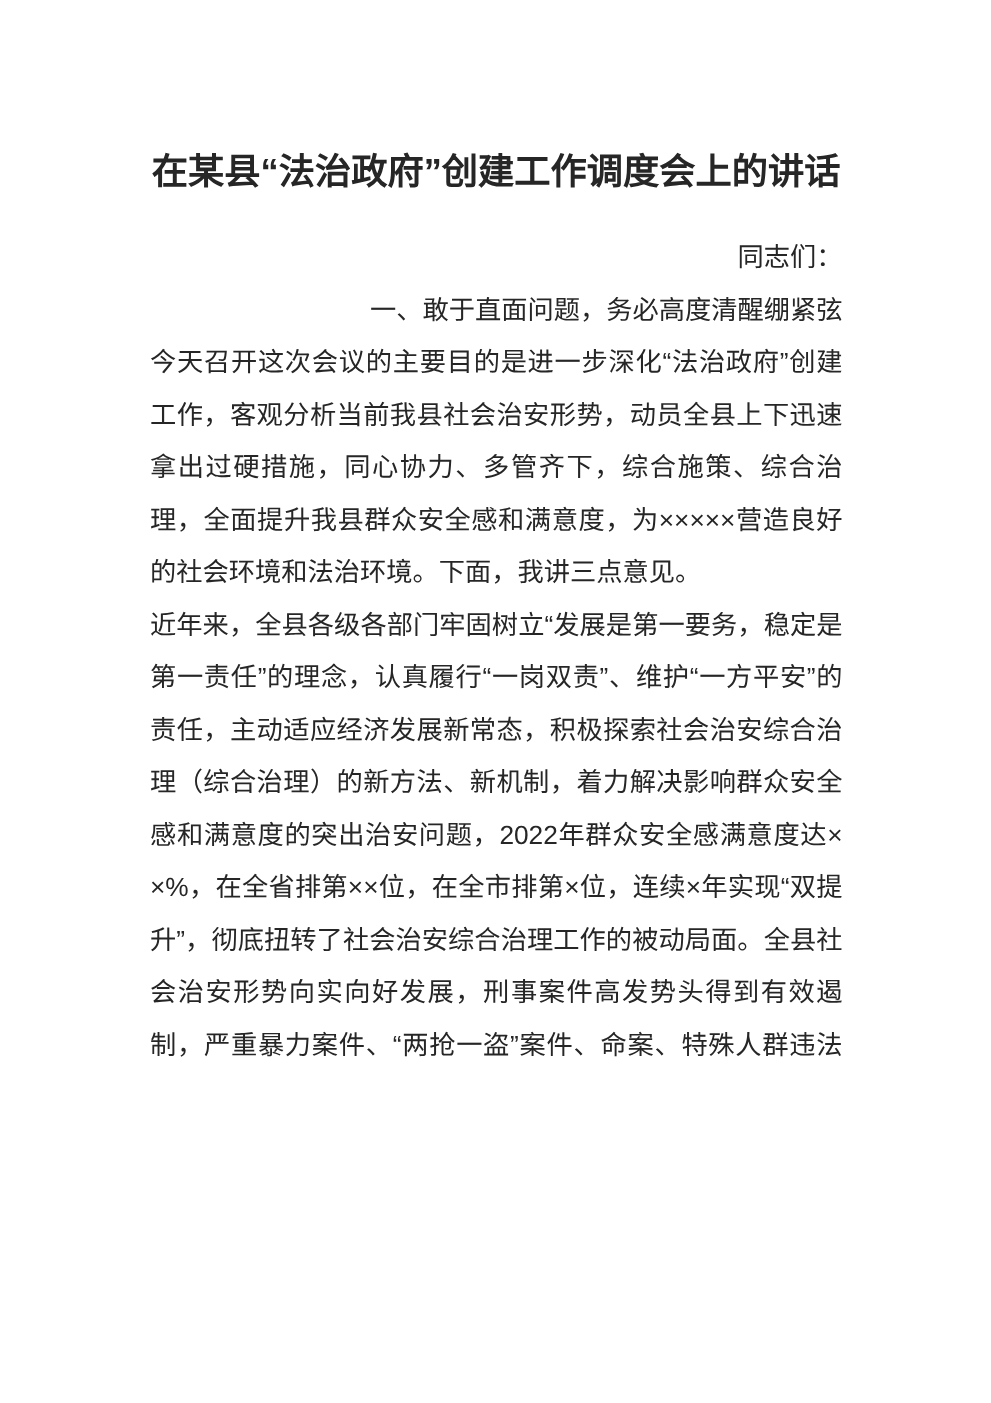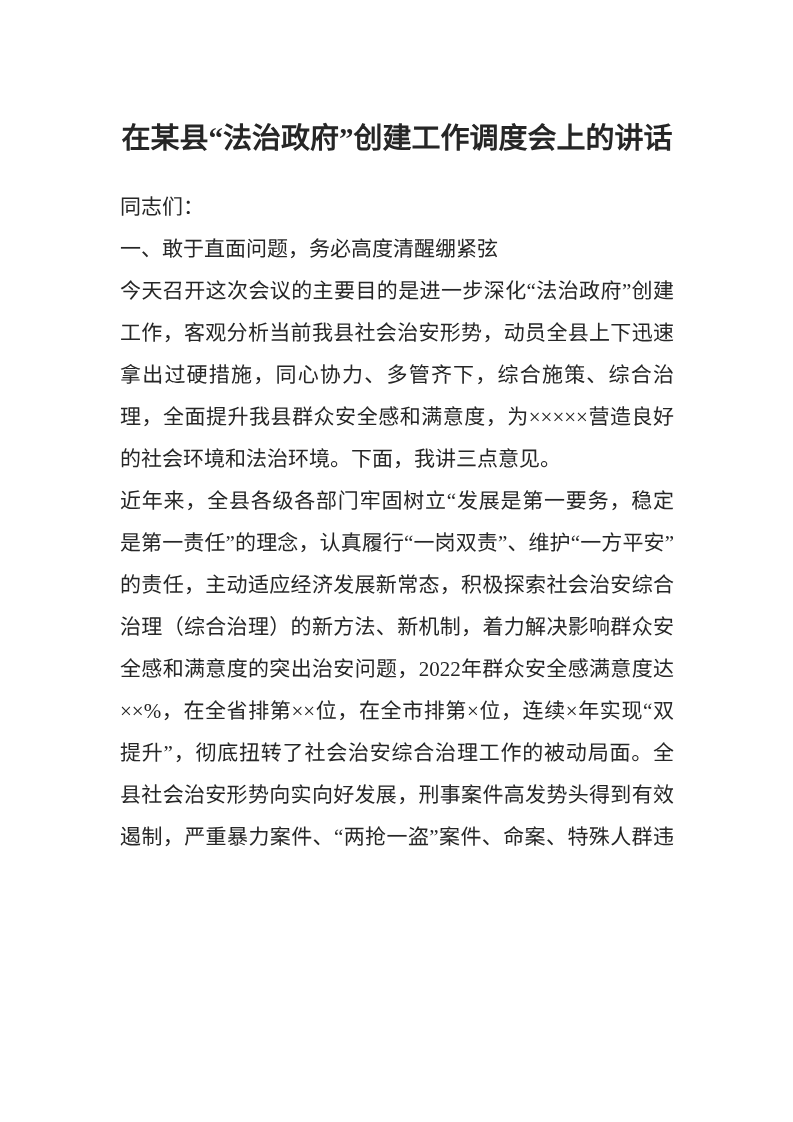--- a/index.html
+++ b/index.html
@@ -8,21 +8,21 @@
     padding: 0;
     background: #ffffff;
   }
   .page {
     position: relative;
     width: 793px;
     height: 856px;
     margin: 0 auto;
     background: #ffffff;
     overflow: hidden;
-    font-family: Liberation Serif, serif;
+    font-family: Liberation Sans, sans-serif;
     color: #262626;
   }
   .content {
     position: absolute;
     left: 120px;
     top: 112px;
     width: 554px;
   }
   .doc-title {
     margin: 0;
@@ -38,21 +38,21 @@
     line-height: 42px;
   }
   .para {
     margin: 0;
     text-align: justify;
     text-justify: inter-ideograph;
     word-break: break-all;
   }
   .para.salutation,
   .para.heading {
-    text-align: left;
+    text-align: right;
   }
 </style>
 </head>
 <body>
 
 <div class="page">
   <div class="content">
     <h1 class="doc-title">在某县“法治政府”创建工作调度会上的讲话</h1>
     <div class="doc-body">
         <p class="para salutation">同志们：</p>

